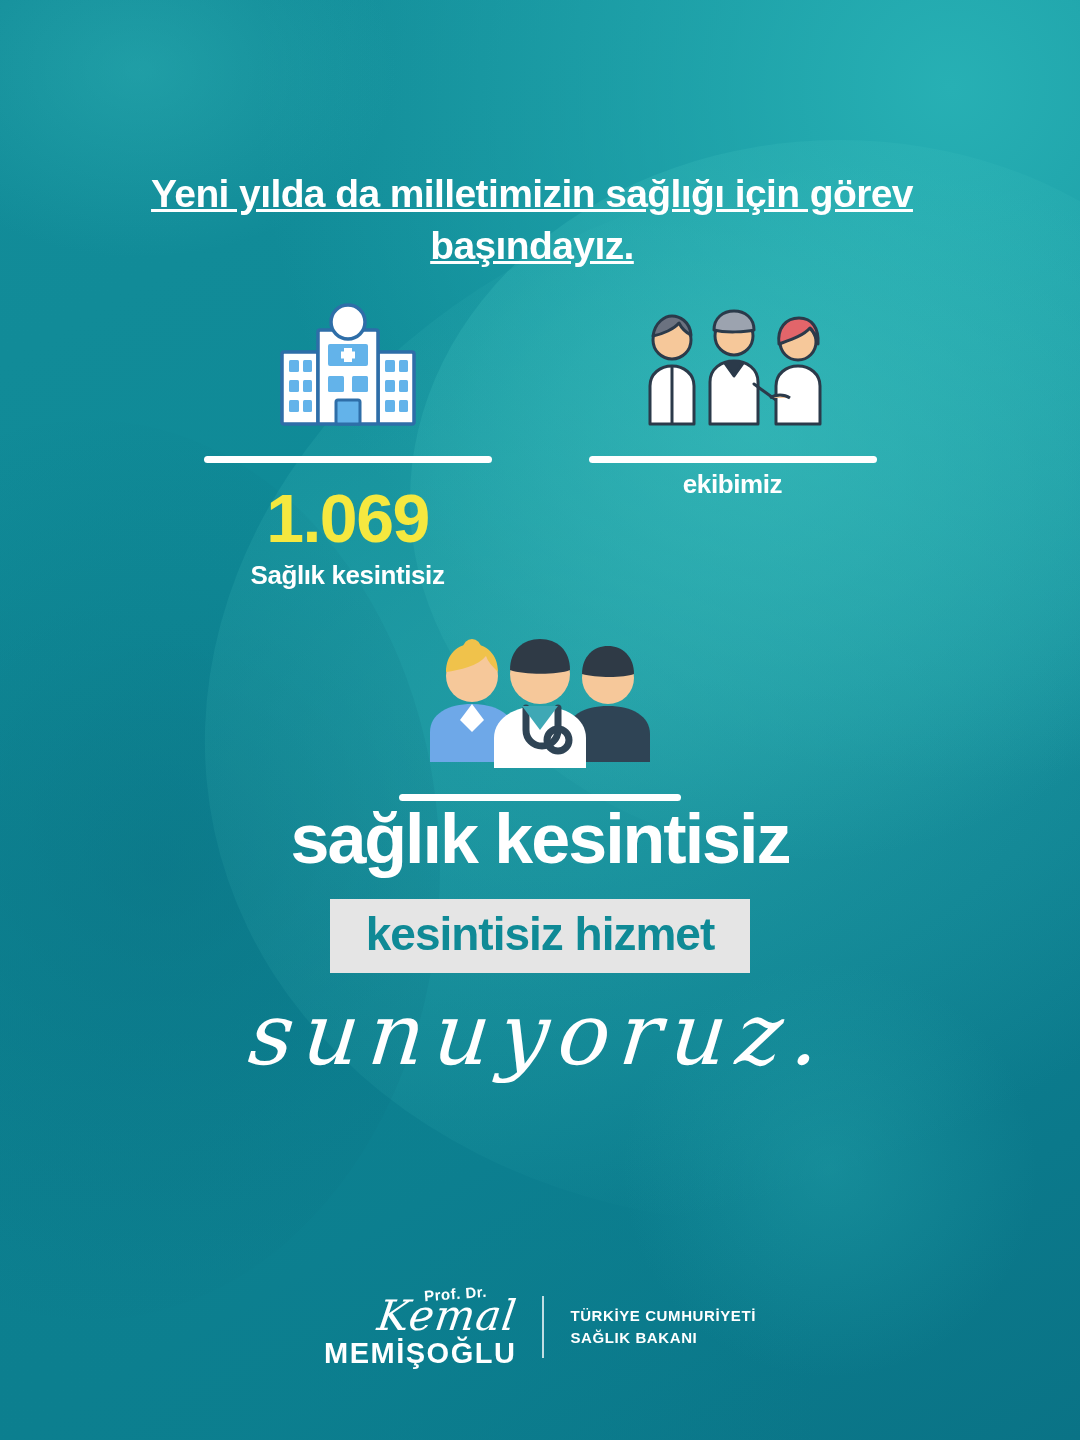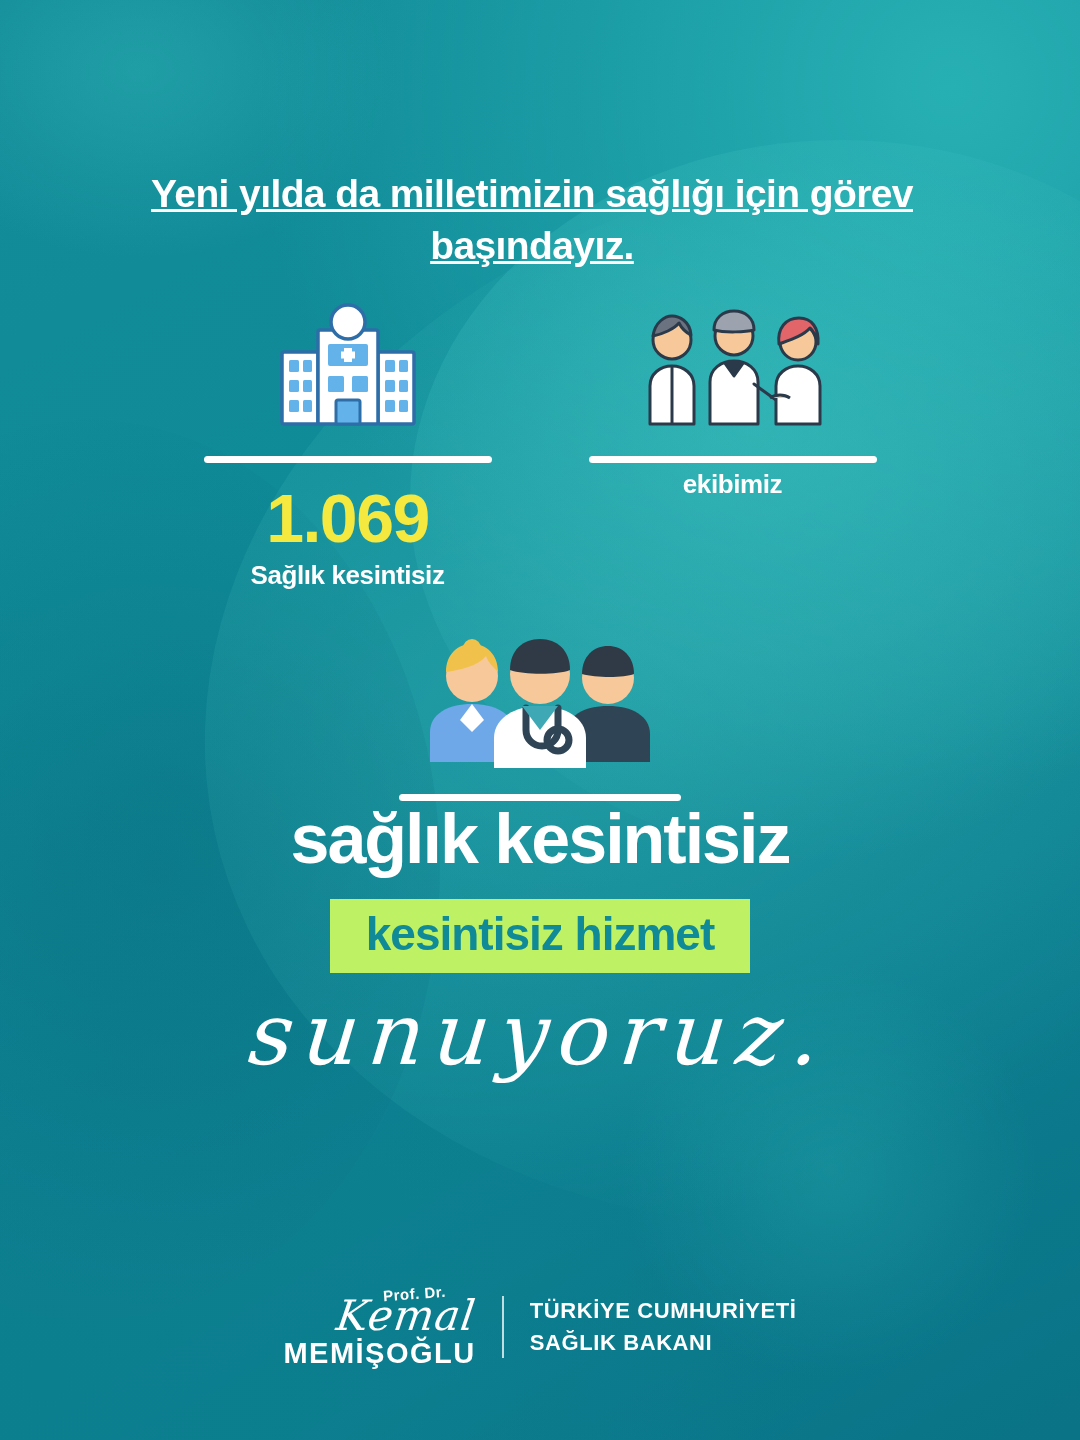--- a/index.html
+++ b/index.html
@@ -159,21 +159,21 @@
   .big-text {
     color: #ffffff;
     font-size: 70px;
     font-weight: bold;
     letter-spacing: -2px;
     line-height: 1.05;
     margin-top: 2px;
   }
   .highlight {
     margin-top: 22px;
-    background: #bef264;
+    background: #e5e5e5;
     color: #0f8a96;
     font-size: 46px;
     font-weight: bold;
     letter-spacing: -1px;
     padding: 12px 36px 16px;
     line-height: 1;
   }
   .script {
     color: #ffffff;
     font-family: "DejaVu Serif", serif;
@@ -224,21 +224,21 @@
     margin-top: 2px;
     text-align: right;
   }
   .divider {
     width: 2px;
     height: 62px;
     background: rgba(255,255,255,0.75);
   }
   .ministry {
     color: #ffffff;
-    font-size: 22px;
+    font-size: 15px;
     font-weight: bold;
     letter-spacing: 0.6px;
     line-height: 1.45;
   }
 </style>
 </head>
 <body>
 
 <div class="bg">
   <div class="bg-blob blob-c"></div>

